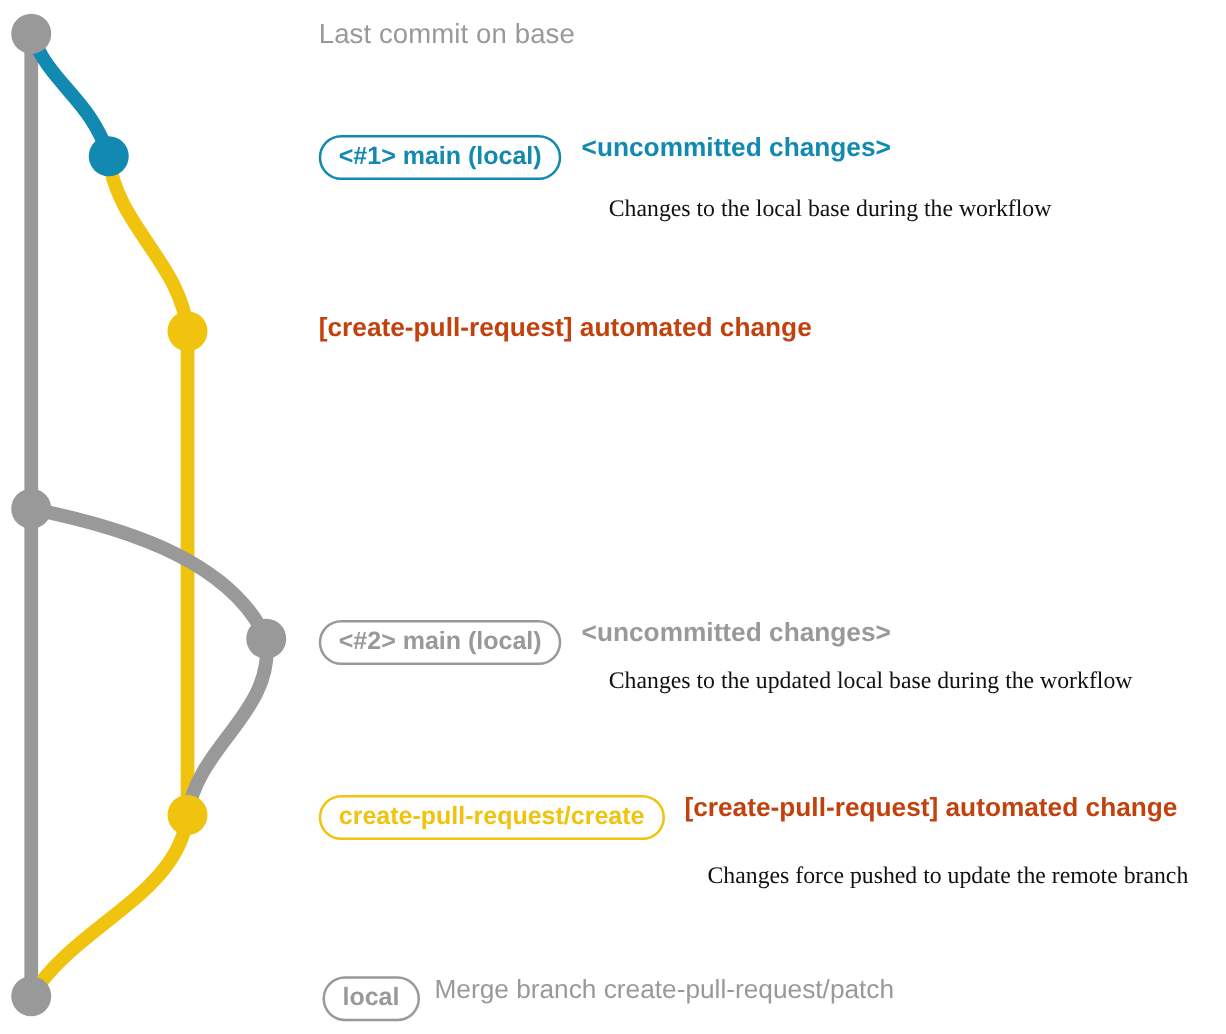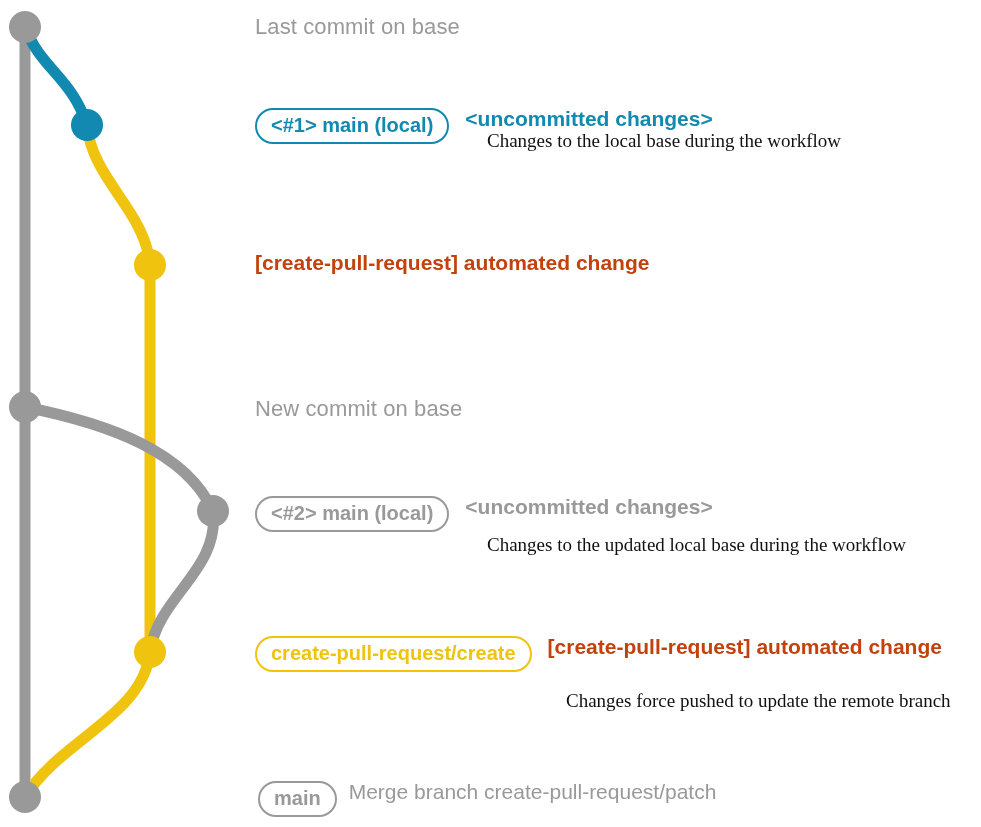--- a/index.html
+++ b/index.html
@@ -115,41 +115,40 @@
 
 <div id="label-layer">
 
   <div class="headline" style="left:255px; top:14px;">Last commit on base</div>
 
   <div class="row" style="left:255px; top:108px;">
     <span class="pill blue">&lt;#1&gt; main (local)</span>
     <span class="gap-m"></span>
     <span class="subject blue">&lt;uncommitted changes&gt;</span>
   </div>
-  <div class="desc" style="left:487px; top:130px;">Changes to the local base during the workflow</div>
+  <div class="desc" style="left:487px; top:157px;">Changes to the local base during the workflow</div>
 
   <div class="row" style="left:255px; top:252px;">
     <span class="subject yellow">[create-pull-request] automated change</span>
   </div>
 
-  <div class="headline" style="left:255px; top:396px;">New commit on base</div>
 
   <div class="row" style="left:255px; top:496px;">
     <span class="pill gray">&lt;#2&gt; main (local)</span>
     <span class="gap-m"></span>
     <span class="subject gray">&lt;uncommitted changes&gt;</span>
   </div>
   <div class="desc" style="left:487px; top:534px;">Changes to the updated local base during the workflow</div>
 
   <div class="row" style="left:255px; top:636px;">
     <span class="pill yellow">create-pull-request/create</span>
     <span class="gap-m"></span>
     <span class="subject yellow">[create-pull-request] automated change</span>
   </div>
   <div class="desc" style="left:566px; top:690px;">Changes force pushed to update the remote branch</div>
 
   <div class="row" style="left:258px; top:781px;">
-    <span class="pill gray">main</span>
+    <span class="pill gray">local</span>
     <span class="gap-s"></span>
     <span class="subject gray" style="font-weight:normal;">Merge branch create-pull-request/patch</span>
   </div>
 
 </div>
 
 </body></html>

